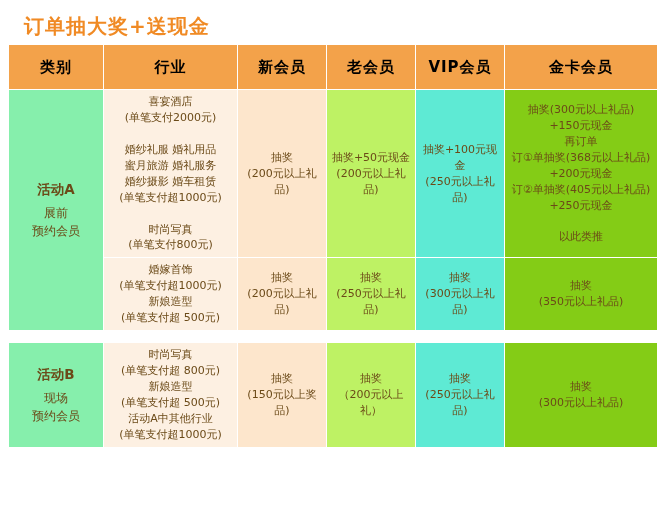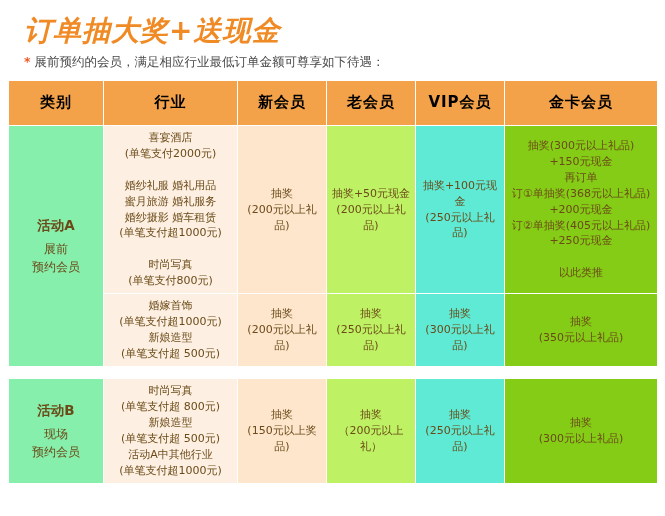--- a/index.html
+++ b/index.html
@@ -15,27 +15,26 @@
     overflow: hidden;
   }
   .page {
     width: 665px;
     height: 516px;
     position: relative;
     box-sizing: border-box;
     padding: 0 8px;
   }
   .title {
-    font-size: 28px;
+    font-size: 20px;
     font-weight: bold;
     color: #f08a24;
     letter-spacing: 1px;
     padding: 14px 0 6px 16px;
     line-height: 1.2;
-    font-style: italic;
   }
   .subtitle {
     font-size: 12.5px;
     color: #4a4a4a;
     padding: 0 0 10px 16px;
     line-height: 1.3;
   }
   .subtitle .star {
     color: #f05a28;
     font-weight: bold;
@@ -84,24 +83,20 @@
   }
   .gold-block { line-height: 1.55; }
 </style>
 </head>
 <body>
 
 <div class="page">
 
   <div class="title">订单抽大奖+送现金</div>
 
-  <div class="subtitle">
-    <span class="star">*</span>
-    <span>展前预约的会员，满足相应行业最低订单金额可尊享如下待遇：</span>
-  </div>
 
   <table class="main">
     <colgroup>
       <col style="width:95px">
       <col style="width:134px">
       <col style="width:89px">
       <col style="width:89px">
       <col style="width:89px">
       <col style="width:153px">
     </colgroup>

